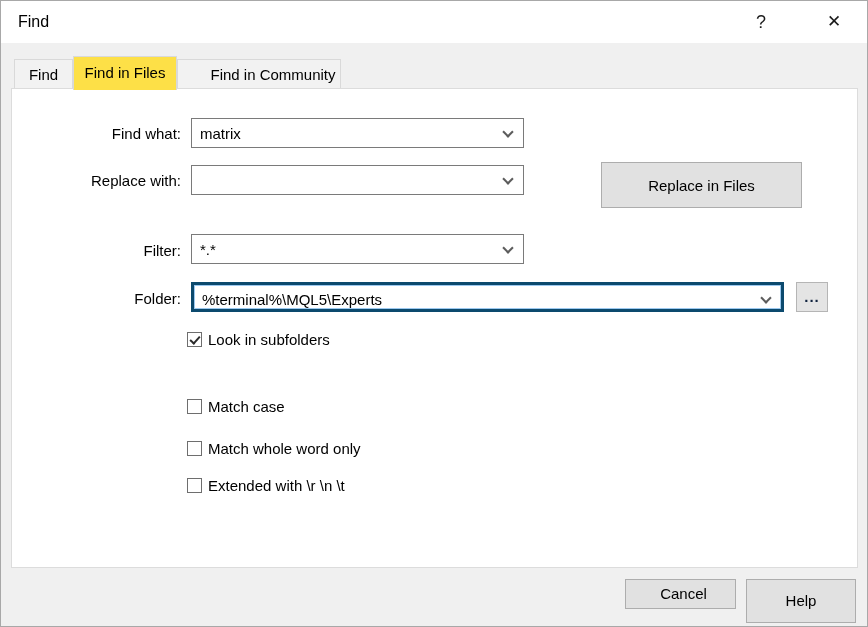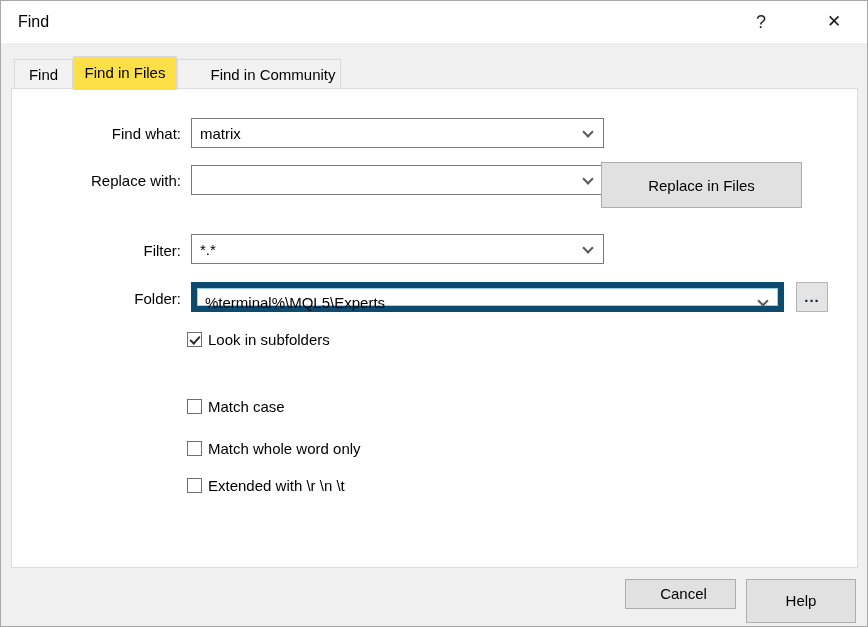--- a/index.html
+++ b/index.html
@@ -81,21 +81,21 @@
   }
   
   .combo {
     position: absolute;
     left: 190px;
     height: 30px;
     background: #ffffff;
     border: 1px solid #7a7a7a;
     z-index: 4;
   }
-  .combo.focused { border: 6px solid #0c4a6e; box-shadow: 0 0 0 1px #9cc9f0 inset; }
+  .combo.focused { border: 3px solid #0c4a6e; box-shadow: 0 0 0 1px #9cc9f0 inset; }
   .combo-input {
     position: absolute;
     left: 1px; top: 1px;
     width: calc(100% - 30px); height: 26px;
     border: none; outline: none;
     padding-left: 7px;
     font-family: "Liberation Sans", "DejaVu Sans", sans-serif;
     font-size: 15px;
     background: transparent;
   }
@@ -105,21 +105,21 @@
     width: 28px; height: 100%;
   }
   .chevron-down {
     position: absolute;
     right: 11px; top: 9px;
     width: 8px; height: 8px;
     border-right: 2px solid #5c5c5c;
     border-bottom: 2px solid #5c5c5c;
     transform: rotate(45deg);
   }
-  .w-standard { width: 413px; }
+  .w-standard { width: 333px; }
   .w-folder   { width: 593px; }
   
   .btn {
     position: absolute;
     background: #e1e1e1;
     border: 1px solid #adadad;
     text-align: center;
     font-size: 15px;
     z-index: 4;
     cursor: default;

